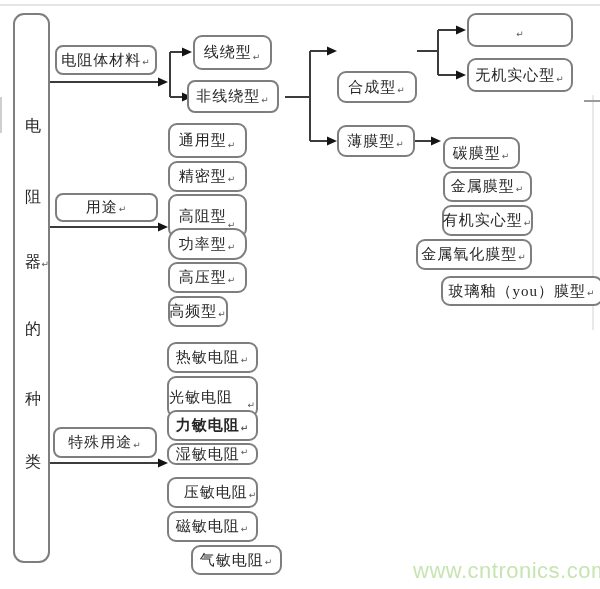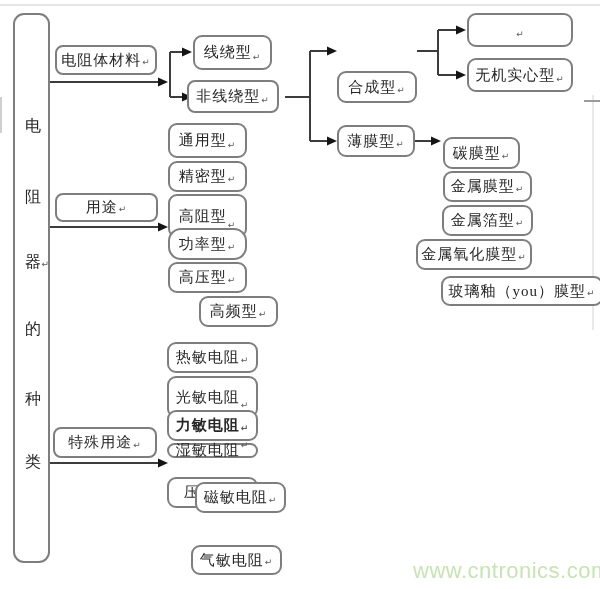--- a/index.html
+++ b/index.html
@@ -121,21 +121,21 @@
 
   <div class="box round" style="left:443px;top:137px;width:77px;height:32px;">
     <span>碳膜型</span>
       <span class="rm">↵</span>
   </div>
   <div class="box round" style="left:443px;top:171px;width:89px;height:31px;">
     <span>金属膜型</span>
       <span class="rm">↵</span>
   </div>
   <div class="box round" style="left:442px;top:205px;width:91px;height:31px;">
-    <span>金属箔型</span>
+    <span>有机实心型</span>
       <span class="rm">↵</span>
   </div>
   <div class="box round" style="left:416px;top:239px;width:116px;height:31px;">
     <span>金属氧化膜型</span>
       <span class="rm">↵</span>
   </div>
   <div class="box round" style="left:441px;top:276px;width:162px;height:30px;">
     <span>玻璃釉（you）膜型</span>
       <span class="rm">↵</span>
   </div>
@@ -153,46 +153,46 @@
       <span class="rm">↵</span>
   </div>
   <div class="box round" style="left:168px;top:228px;width:79px;height:32px;border-radius:13px;">
     <span>功率型</span>
       <span class="rm">↵</span>
   </div>
   <div class="box round" style="left:168px;top:262px;width:79px;height:31px;">
     <span>高压型</span>
       <span class="rm">↵</span>
   </div>
-  <div class="box round" style="left:168px;top:296px;width:79px;height:31px;margin-left:31px;">
+  <div class="box round" style="left:168px;top:296px;width:60px;height:31px;">
     <span>高频型</span>
       <span class="rm">↵</span>
   </div>
 
   <div class="box round" style="left:167px;top:342px;width:91px;height:31px;">
     <span>热敏电阻</span>
       <span class="rm">↵</span>
   </div>
-  <div class="box round" style="left:167px;top:376px;width:91px;height:42px;">
+  <div class="box round" style="left:167px;top:376px;width:91px;height:42px;justify-content:space-between;">
     <span>光敏电阻</span>
       <span class="rm">↵</span>
   </div>
   <div class="box round" style="left:167px;top:410px;width:91px;height:31px;font-weight:bold;">
     <span>力敏电阻</span>
       <span class="rm">↵</span>
   </div>
-  <div class="box round" style="left:167px;top:443px;width:91px;height:15px;">
+  <div class="box round" style="left:167px;top:443px;width:91px;height:22px;">
     <span>湿敏电阻</span>
       <span class="rm">↵</span>
   </div>
   <div class="box round" style="left:167px;top:477px;width:91px;height:31px;padding-left:16px;">
     <span>压敏电阻</span>
       <span class="rm">↵</span>
   </div>
-  <div class="box round" style="left:167px;top:482px;width:91px;height:31px;margin-left:28px;">
+  <div class="box round" style="left:167px;top:511px;width:91px;height:31px;">
     <span>磁敏电阻</span>
       <span class="rm">↵</span>
   </div>
   <div class="box round" style="left:167px;top:545px;width:91px;height:30px;margin-left:24px;">
     <span>气敏电阻</span>
       <span class="rm">↵</span>
   </div>
 
   <div id="watermark">www.cntronics.com</div>
 

